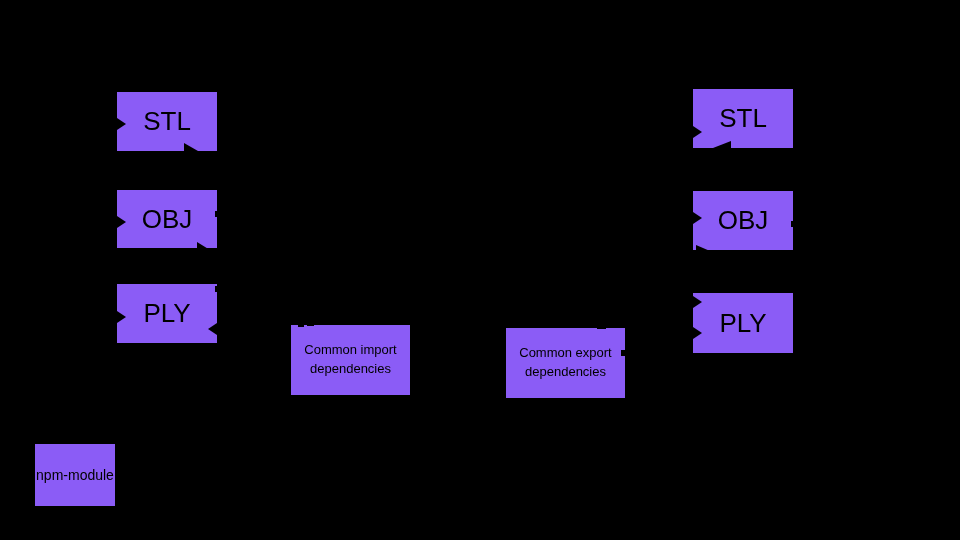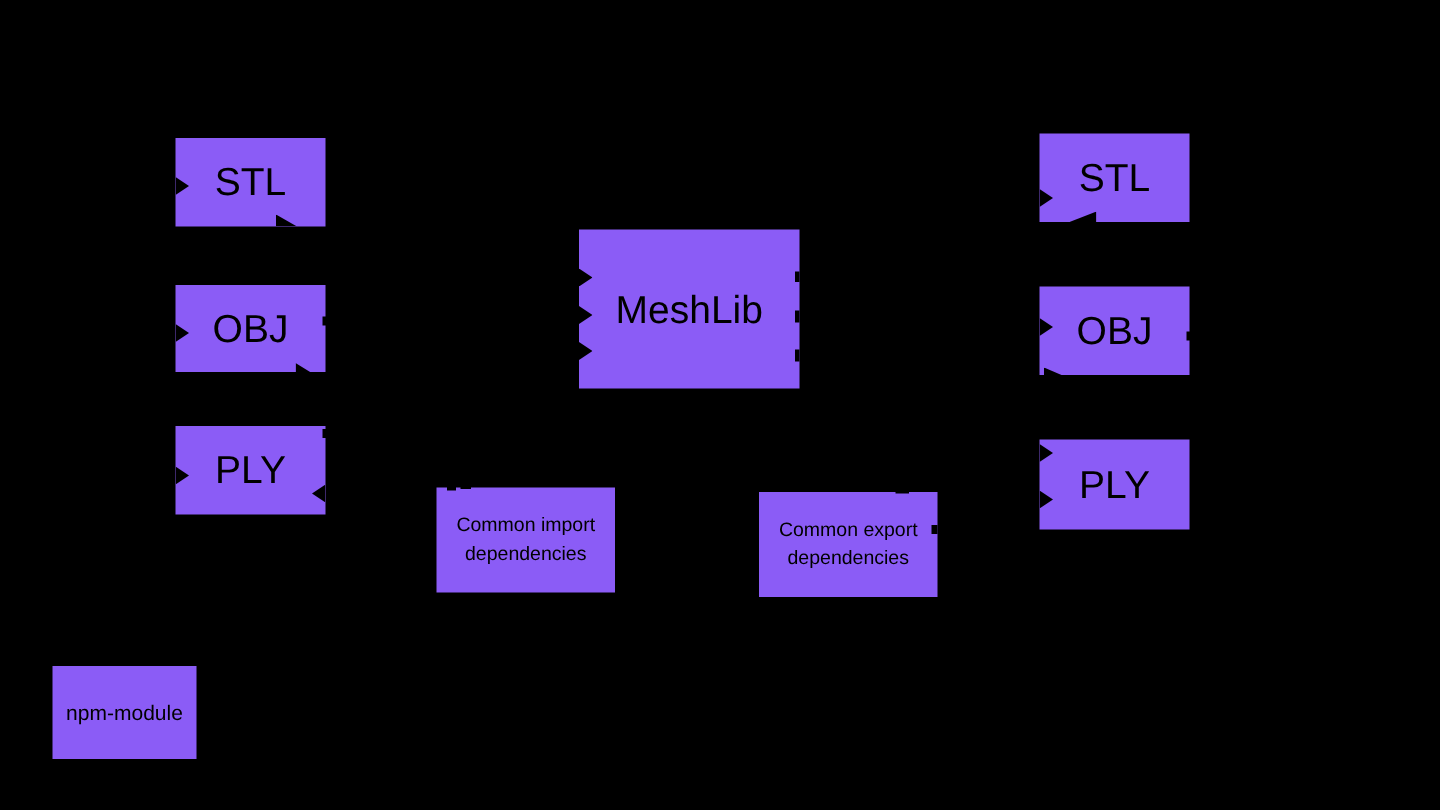--- a/index.html
+++ b/index.html
@@ -33,30 +33,29 @@
 </style>
 </head>
 <body>
 
 <div id="canvas">
 
   <div class="node fmt" style="left:117px;top:92px;width:100px;height:59px">STL</div>
   <div class="node fmt" style="left:117px;top:190px;width:100px;height:58px">OBJ</div>
   <div class="node fmt" style="left:117px;top:284px;width:100px;height:59px">PLY</div>
 
-  <div class="node main" style="left:386px;top:153px;width:147px;height:106px">MeshLib</div>
 
   <div class="node fmt" style="left:693px;top:89px;width:100px;height:59px">STL</div>
   <div class="node fmt" style="left:693px;top:191px;width:100px;height:59px">OBJ</div>
   <div class="node fmt" style="left:693px;top:293px;width:100px;height:60px">PLY</div>
 
   <div class="node dep" style="left:291px;top:325px;width:119px;height:70px">Common import dependencies</div>
   <div class="node dep" style="left:506px;top:328px;width:119px;height:70px">Common export dependencies</div>
 
-  <div class="node npm" style="left:35px;top:444px;width:96px;height:62px">npm-module</div>
+  <div class="node npm" style="left:35px;top:444px;width:80px;height:62px">npm-module</div>
 
   <div class="ah right" style="left:117px;top:118px;width:9px;height:12px"></div>
   <div class="ah right" style="left:117px;top:216px;width:9px;height:12px"></div>
   <div class="ah right" style="left:117px;top:311px;width:9px;height:12px"></div>
 
   <div class="ah right" style="left:386px;top:179px;width:9px;height:12px"></div>
   <div class="ah right" style="left:386px;top:204px;width:9px;height:12px"></div>
   <div class="ah right" style="left:386px;top:228px;width:9px;height:12px"></div>
 
   <div class="ah right" style="left:693px;top:126px;width:9px;height:12px"></div>

